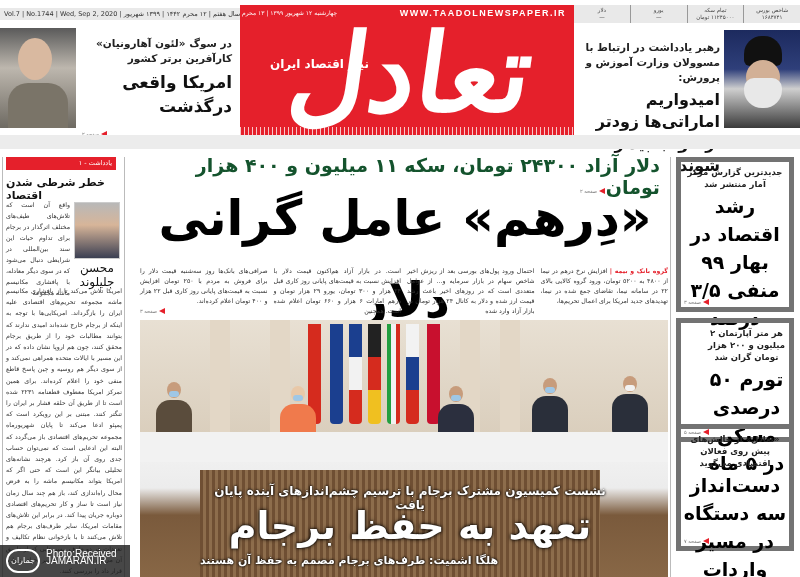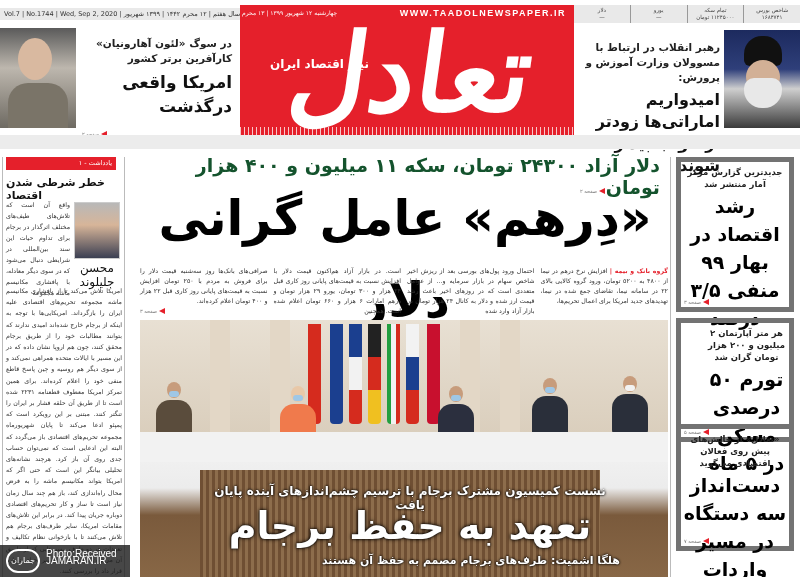--- a/index.html
+++ b/index.html
@@ -53,21 +53,21 @@
   .pillar { position: absolute; top: 0; height: 120px; width: 20px; background: #e3d7c6; }
   .flag { position: absolute; top: 4px; width: 13px; height: 100px; border-radius: 0 0 4px 4px; }
   .person { position: absolute; width: 36px; height: 40px; border-radius: 14px 14px 4px 4px; }
   .head { position: absolute; width: 14px; height: 16px; border-radius: 50%; background: #c79c7c; }
   .mask { position: absolute; width: 10px; height: 6px; background: #9fc7e6; border-radius: 3px; }
   .table { position: absolute; left: 0; top: 112px; width: 100%; height: 30px; background: #f2f2f2; }
   .carpet { position: absolute; left: 60px; top: 150px; width: 400px; height: 107px;
     background: repeating-linear-gradient(90deg, #6f4f33 0 3px, #8d6d4c 3px 6px); }
   .photo-kicker { position: absolute; left: 60px; top: 164px; width: 420px; text-align: center; direction: rtl; color: #fff; font-size: 12px; font-weight: bold; text-shadow: 0 0 3px #000, 0 0 2px #000; }
   .photo-head { position: absolute; left: 60px; top: 180px; width: 420px; text-align: center; direction: rtl; color: #fff; font-size: 38px; font-weight: bold; text-shadow: 0 0 4px #000, 0 0 2px #000; line-height: 52px; }
-  .photo-sub { position: absolute; left: 60px; top: 234px; width: 420px; text-align: right; direction: rtl; color: #fff; font-size: 11px; font-weight: bold; text-shadow: 0 0 3px #000, 0 0 2px #000; }
+  .photo-sub { position: absolute; left: 60px; top: 234px; width: 420px; text-align: left; direction: rtl; color: #fff; font-size: 11px; font-weight: bold; text-shadow: 0 0 3px #000, 0 0 2px #000; }
 
   
   .opinion { position: absolute; left: 6px; top: 157px; width: 110px; height: 420px; direction: rtl; }
   .opinion .tag { background: #e5202b; color: #fff; font-size: 6.5px; line-height: 13px; padding: 0 4px; text-align: right; }
   .opinion .title { font-size: 11px; font-weight: bold; text-align: left; margin: 6px 0 4px; }
   .opinion .author-photo { position: absolute; left: 68px; top: 45px; width: 46px; height: 57px; background: linear-gradient(180deg, #b8b8b8 0%, #d7b599 40%, #3b3f52 100%); border: 1px solid #ccc; }
   .opinion .author-name { position: absolute; left: 66px; top: 104px; width: 50px; font-size: 12px; text-align: center; color: #111; }
   .opinion .body-top { position: absolute; left: 0; top: 42px; width: 64px; font-size: 6.3px; line-height: 11px; color: #333; text-align: justify; }
   .opinion .body { position: absolute; left: 0; top: 128px; width: 116px; font-size: 6.3px; line-height: 11.2px; color: #333; text-align: justify; }
   .col-rule { position: absolute; width: 1px; background: #bbb; }
@@ -126,21 +126,21 @@
     <div class="headline">امریکا واقعی درگذشت</div>
     <div style="text-align:left;margin-top:4px;">
       <span class="page-ref">
           <span class="tri"></span>
           <span>صفحه ۲</span>
         </span>
     </div>
   </div>
 
   <div class="top-story" style="left:580px;top:40px;width:140px;">
-    <div class="kicker">رهبر انقلاب در ارتباط با مسوولان وزارت آموزش و پرورش:</div>
+    <div class="kicker">رهبر یادداشت در ارتباط با مسوولان وزارت آموزش و پرورش:</div>
     <div class="headline" style="font-size:16px;line-height:22px;">امیدواریم اماراتی‌ها زودتر از خواب بیدار شوند</div>
     <div style="text-align:left;margin-top:2px;">
       <span class="page-ref">
           <span class="tri"></span>
           <span>صفحه ۲</span>
         </span>
     </div>
   </div>
   <div class="photo photo-leader">
     <div class="face" style="left:20px;top:6px;width:38px;height:30px;background:#111;border-radius:18px 18px 6px 6px;"></div>

